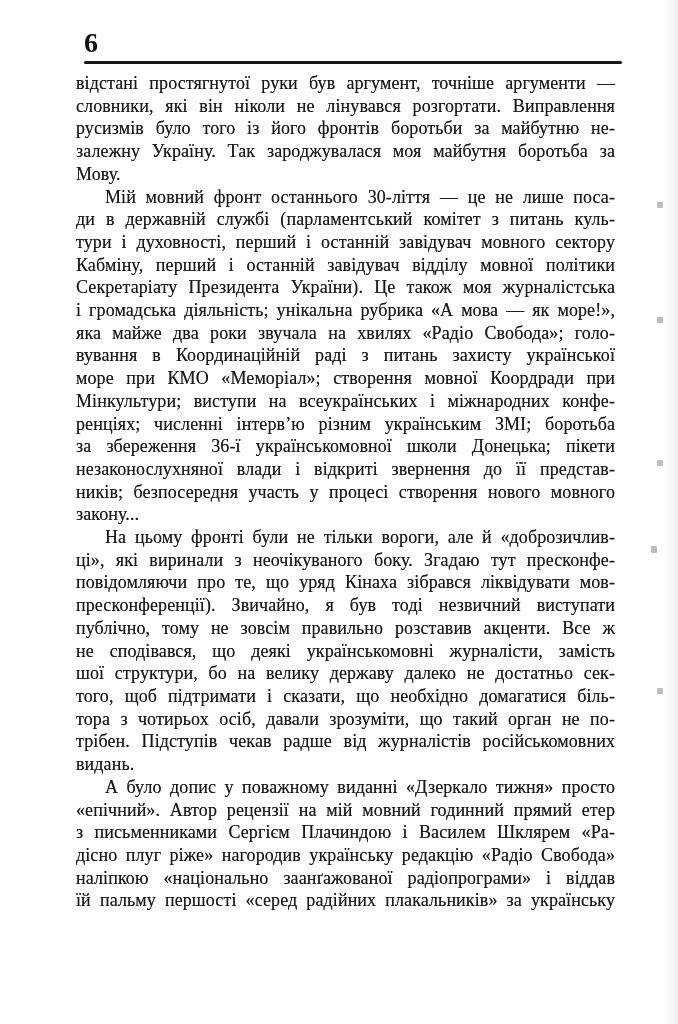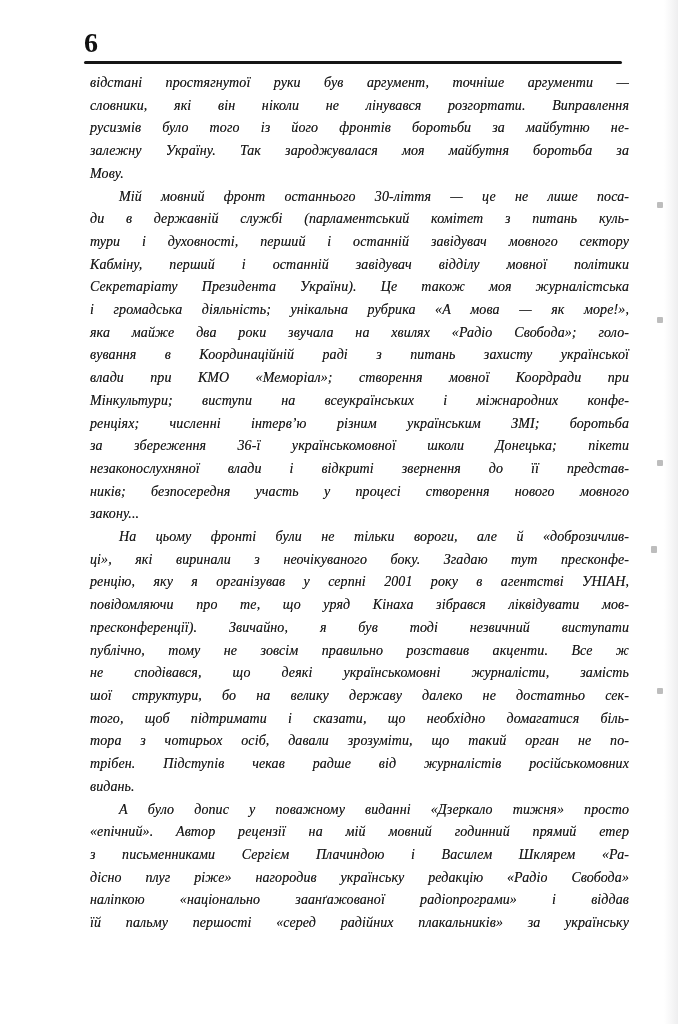--- a/index.html
+++ b/index.html
@@ -30,28 +30,27 @@
     position: absolute;
     left: 84px;
     top: 61px;
     width: 538px;
     height: 2.6px;
     background: #161616;
     border-radius: 1.5px;
   }
   .text-block {
     position: absolute;
-    left: 90px;
+    left: 76px;
     top: 72px;
     width: 539px;
-    font-size: 14px;
+    font-size: 18px;
     line-height: 22.7px;
     text-shadow: 0 0 0.5px rgba(10,10,10,0.6);
     letter-spacing: 0.1px;
-    font-style: italic;
   }
   .paragraph { margin: 0; }
   .line {
     text-align: justify;
     text-align-last: justify;
   }
   .line.endline {
     text-align: center;
     text-align-last: left;
   }
@@ -97,32 +96,31 @@
       </div>
       <div class="paragraph">
         <div class="line indent">Мій мовний фронт останнього 30-ліття — це не лише поса-</div>
         <div class="line">ди в державній службі (парламентський комітет з питань куль-</div>
         <div class="line">тури і духовності, перший і останній завідувач мовного сектору</div>
         <div class="line">Кабміну, перший і останній завідувач відділу мовної політики</div>
         <div class="line">Секретаріату Президента України). Це також моя журналістська</div>
         <div class="line">і громадська діяльність; унікальна рубрика «А мова — як море!»,</div>
         <div class="line">яка майже два роки звучала на хвилях «Радіо Свобода»; голо-</div>
         <div class="line">вування в Координаційній раді з питань захисту української</div>
-        <div class="line">влади при КМО «Меморіал»; створення мовної Коордради при</div>
+        <div class="line">море при КМО «Меморіал»; створення мовної Коордради при</div>
         <div class="line">Мінкультури; виступи на всеукраїнських і міжнародних конфе-</div>
         <div class="line">ренціях; численні інтерв’ю різним українським ЗМІ; боротьба</div>
         <div class="line">за збереження 36-ї українськомовної школи Донецька; пікети</div>
         <div class="line">незаконослухняної влади і відкриті звернення до її представ-</div>
         <div class="line">ників; безпосередня участь у процесі створення нового мовного</div>
         <div class="line endline">закону...</div>
       </div>
       <div class="paragraph">
         <div class="line indent">На цьому фронті були не тільки вороги, але й «доброзичлив-</div>
         <div class="line">ці», які виринали з неочікуваного боку. Згадаю тут пресконфе-</div>
-        <div class="line">ренцію, яку я організував у серпні 2001 року в агентстві УНІАН,</div>
         <div class="line">повідомляючи про те, що уряд Кінаха зібрався ліквідувати мов-</div>
         <div class="line">пресконференції). Звичайно, я був тоді незвичний виступати</div>
         <div class="line">публічно, тому не зовсім правильно розставив акценти. Все ж</div>
         <div class="line">не сподівався, що деякі українськомовні журналісти, замість</div>
         <div class="line">шої структури, бо на велику державу далеко не достатньо сек-</div>
         <div class="line">того, щоб підтримати і сказати, що необхідно домагатися біль-</div>
         <div class="line">тора з чотирьох осіб, давали зрозуміти, що такий орган не по-</div>
         <div class="line">трібен. Підступів чекав радше від журналістів російськомовних</div>
         <div class="line endline">видань.</div>
       </div>

